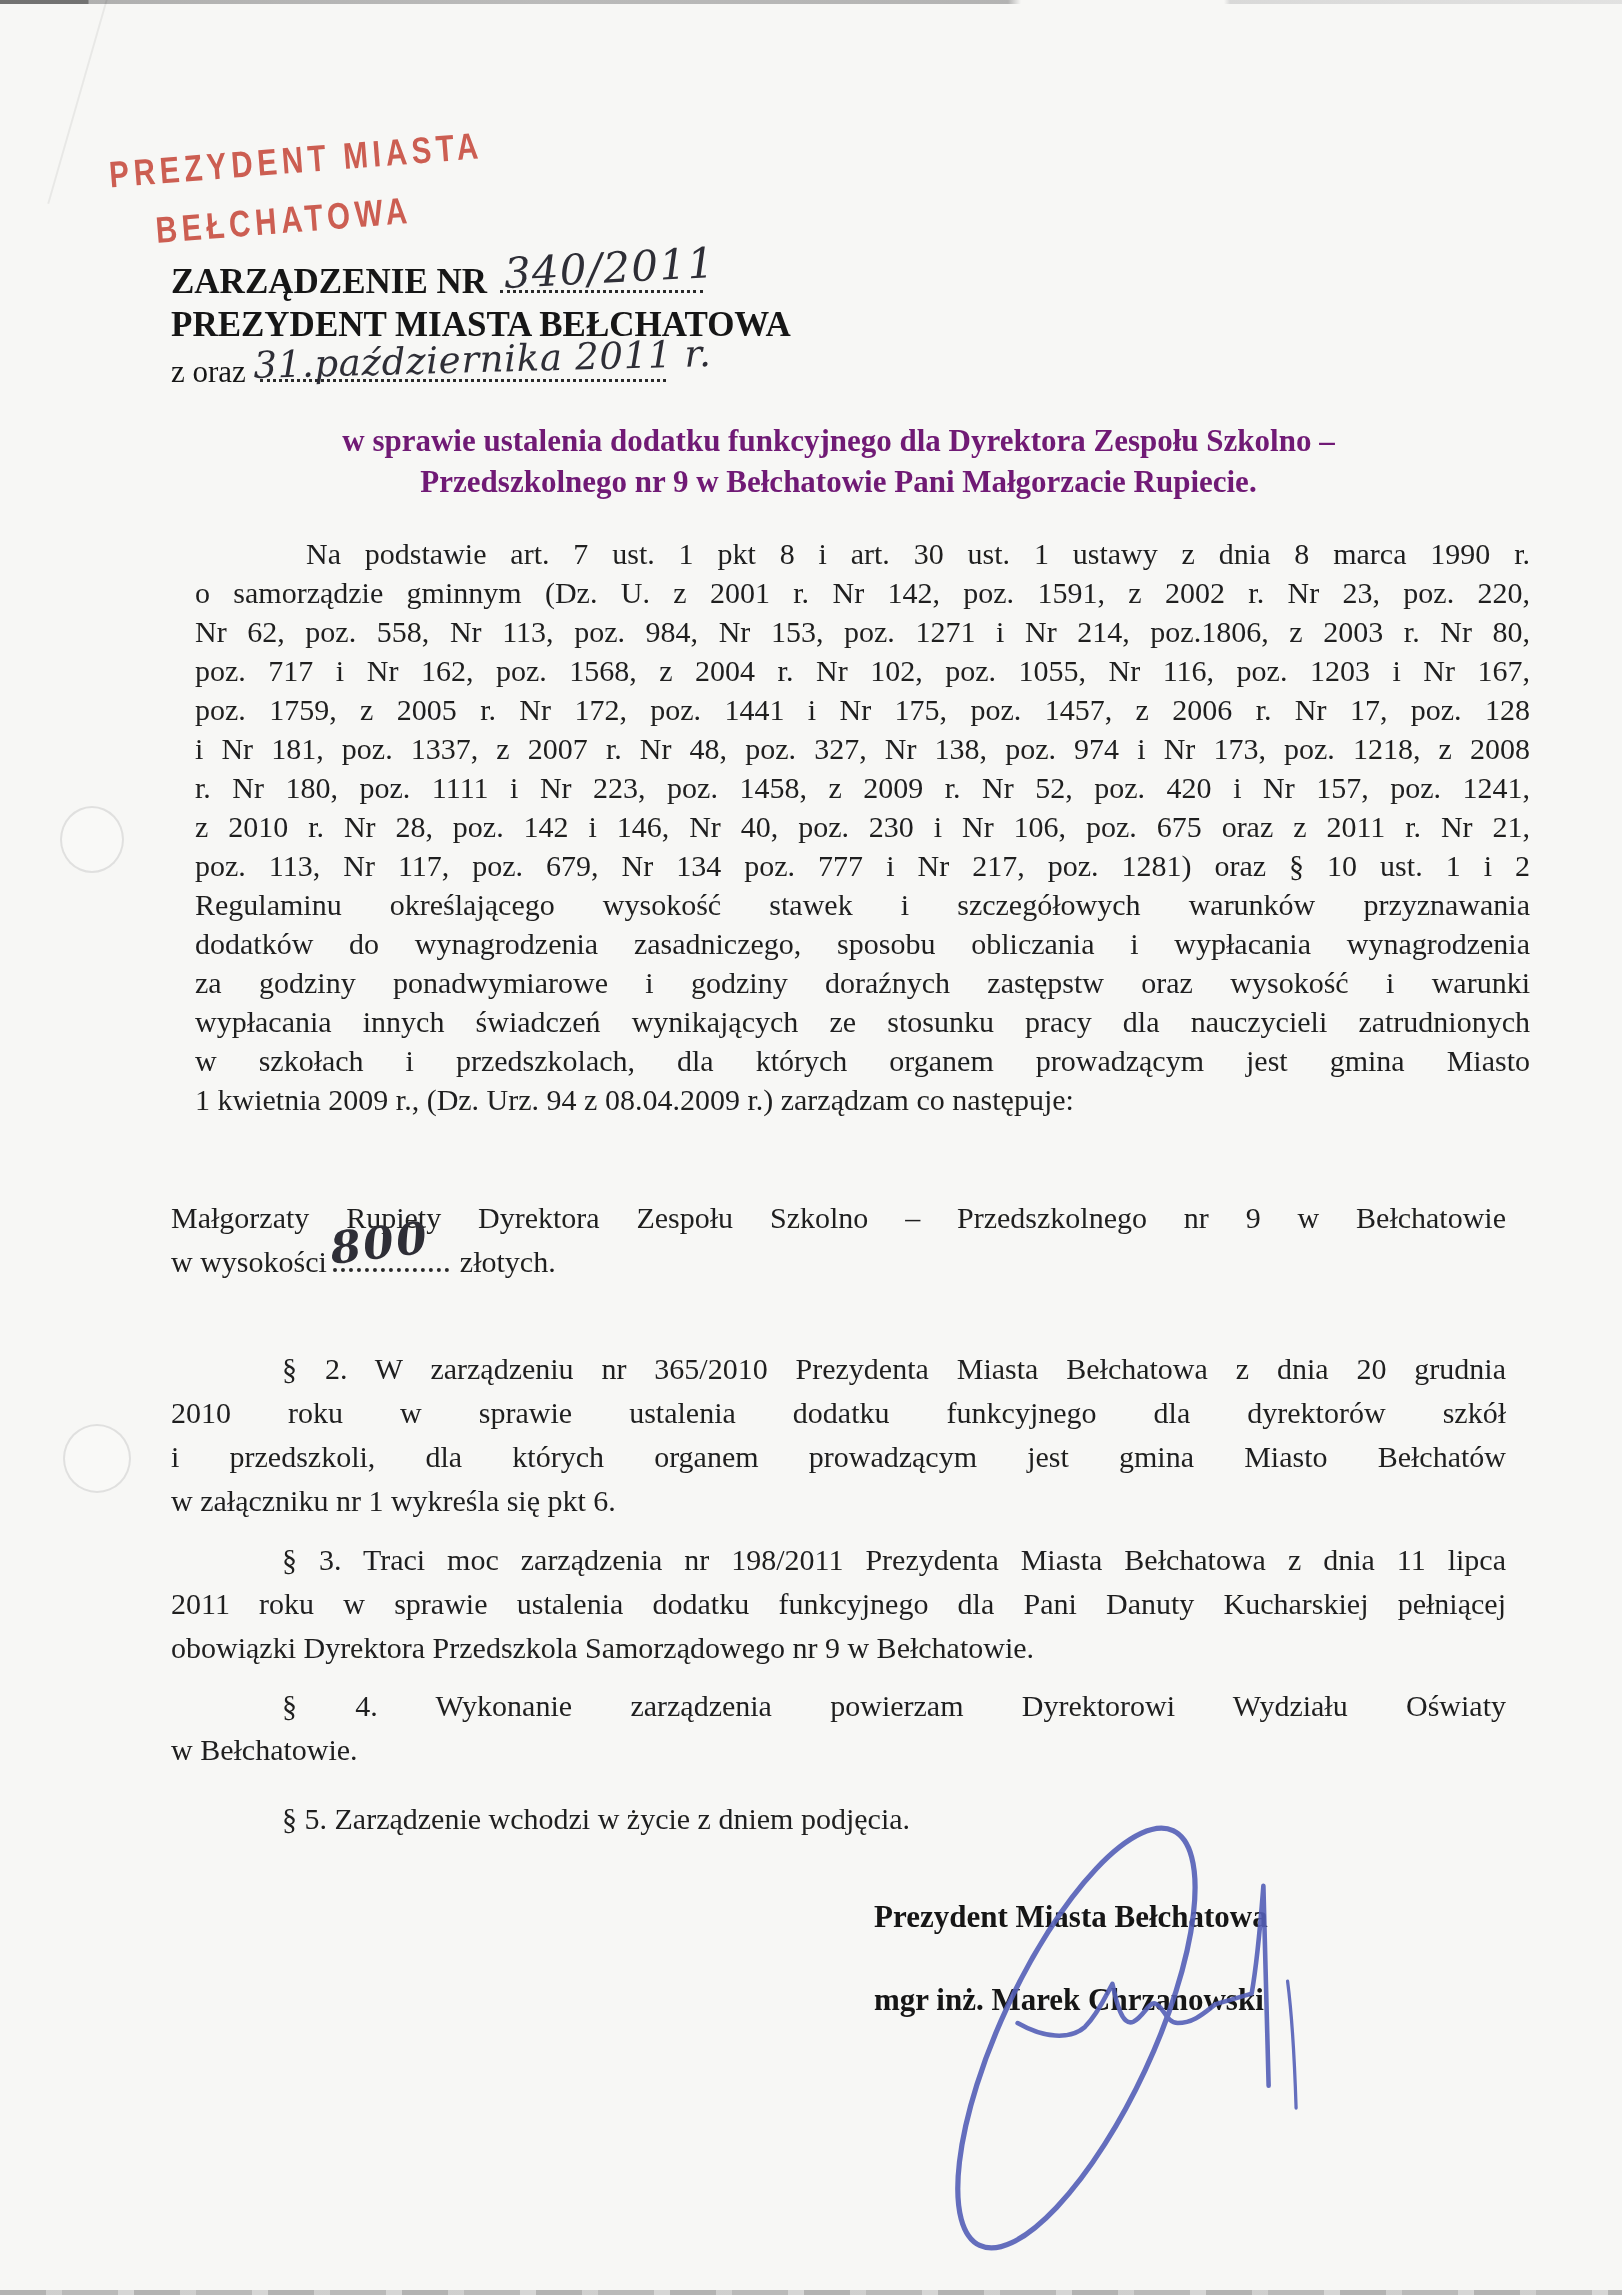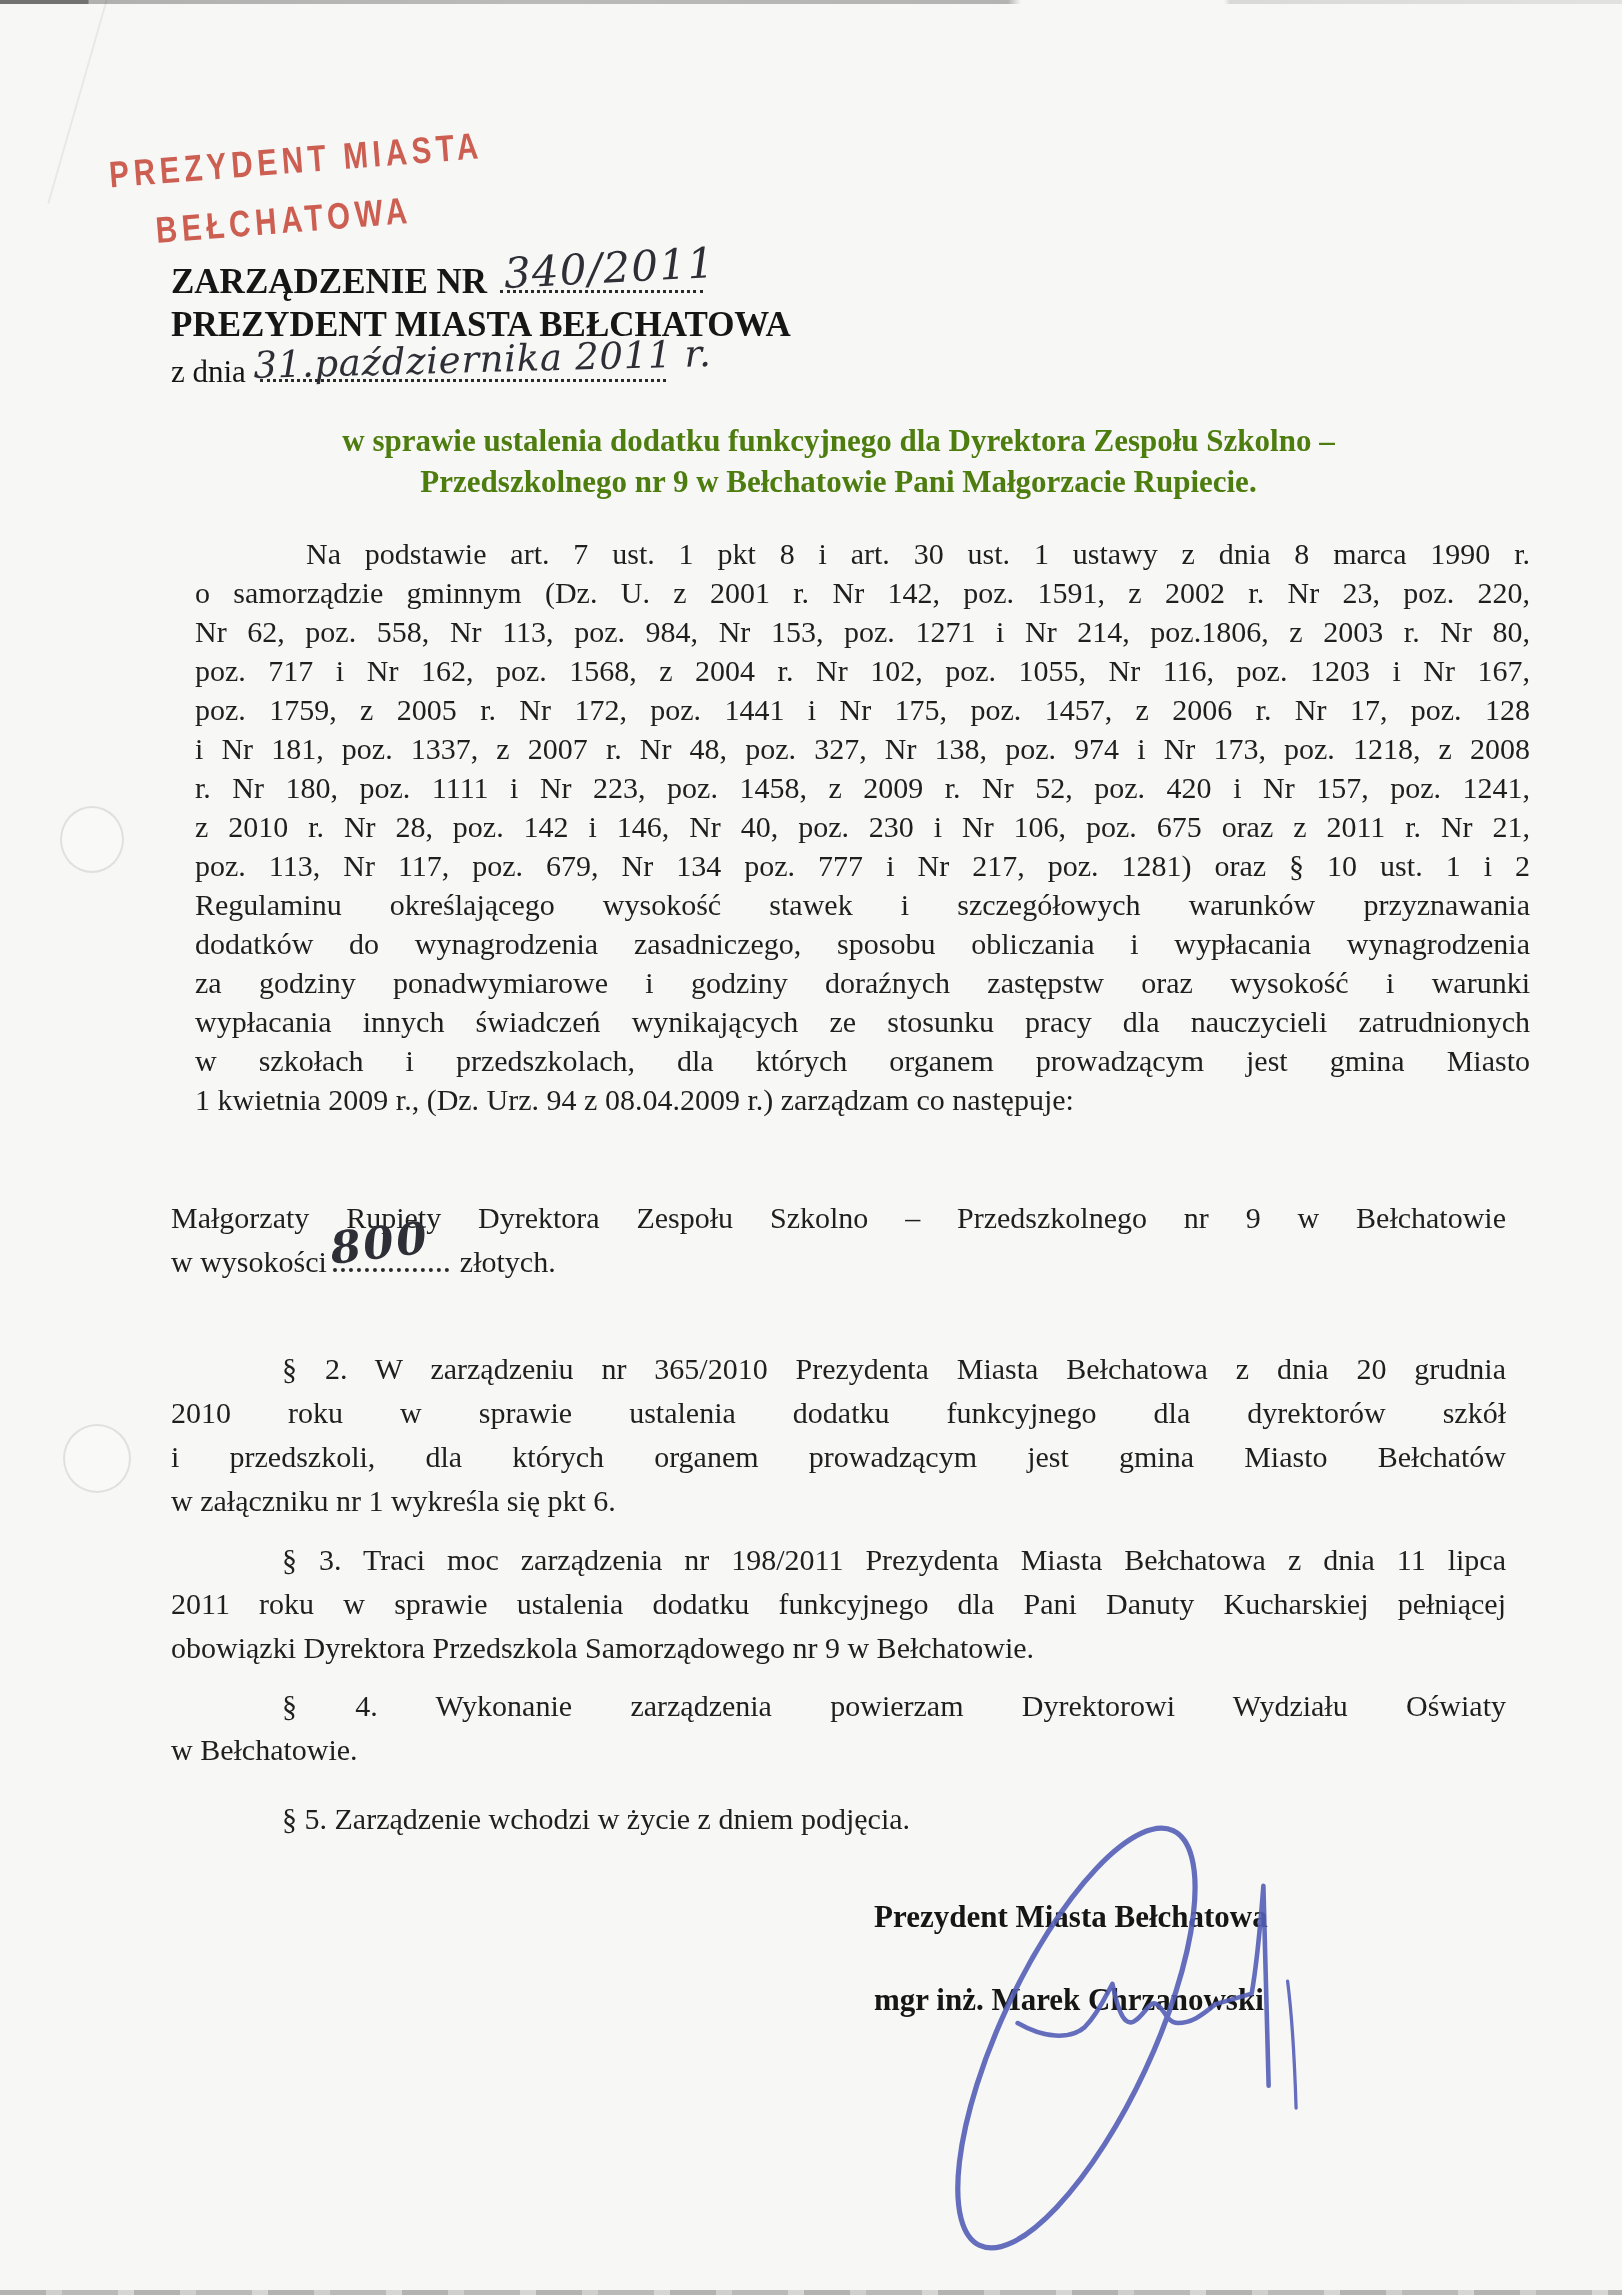--- a/index.html
+++ b/index.html
@@ -34,21 +34,21 @@
   .fill{position:relative;display:inline-block;border-bottom:3.9px dotted #2a2a2a;vertical-align:baseline;}
   .fill-nr{width:203px;margin-left:13px;}
   .fill-date{width:406px;margin-left:14.4px;}
   .hand{position:absolute;font-style:italic;font-weight:normal;color:#2e2e36;
     font-family:"DejaVu Serif",serif;white-space:nowrap;}
   .hand-nr{left:5.2px;bottom:-5.2px;font-size:42px;letter-spacing:1.3px;transform:rotate(-3deg);transform-origin:left bottom;}
   .date-row{font-weight:normal;font-size:31px;margin-top:3.9px;}
   .hand-date{left:-6.5px;bottom:-7.9px;font-size:37px;letter-spacing:0.7px;transform:rotate(-1.5deg);transform-origin:left bottom;}
 
   .subject{position:absolute;left:171px;top:420px;width:1335px;text-align:center;
-    font-weight:bold;font-size:31px;line-height:41px;color:#4d7c0f;}
+    font-weight:bold;font-size:31px;line-height:41px;color:#701a75;}
 
   
   .para{position:absolute;left:171px;width:1335px;font-size:30px;}
   .legal{top:534px;line-height:39px;margin-left:24px;}
   .sec{line-height:44px;}
   .jline{display:block;text-align:justify;text-align-last:justify;}
   .jlast{display:block;text-align:left;}
   .ind{padding-left:111px;}
   .s1{top:1196px;} .s2{top:1347px;} .s3{top:1538px;} .s4{top:1684px;} .s5{top:1797px;}
   .fill-amt{width:116px;margin:0 10.5px 0 6.5px;border-bottom-width:4.6px;}
@@ -75,21 +75,21 @@
     <div class="l l1">PREZYDENT MIASTA</div>
     <div class="l l2">BEŁCHATOWA</div>
   </div>
 
   <div class="title">
     <div class="row">
       <span>ZARZĄDZENIE NR</span><span class="fill fill-nr"><span class="hand hand-nr">340/2011</span></span>
     </div>
     <div class="row">PREZYDENT MIASTA BEŁCHATOWA</div>
     <div class="row date-row">
-      <span>z dnia</span><span class="fill fill-date"><span class="hand hand-date">31.października 2011 r.</span></span>
+      <span>z oraz</span><span class="fill fill-date"><span class="hand hand-date">31.października 2011 r.</span></span>
     </div>
   </div>
 
   <div class="subject">
     <span>w sprawie ustalenia dodatku funkcyjnego dla Dyrektora Zespołu Szkolno –</span><br>
     <span>Przedszkolnego nr 9 w Bełchatowie Pani Małgorzacie Rupiecie.</span>
   </div>
 
   <div class="para legal">
     <span class="jline ind">Na podstawie art. 7 ust. 1 pkt 8 i art. 30 ust. 1 ustawy z dnia 8 marca 1990 r.</span>

